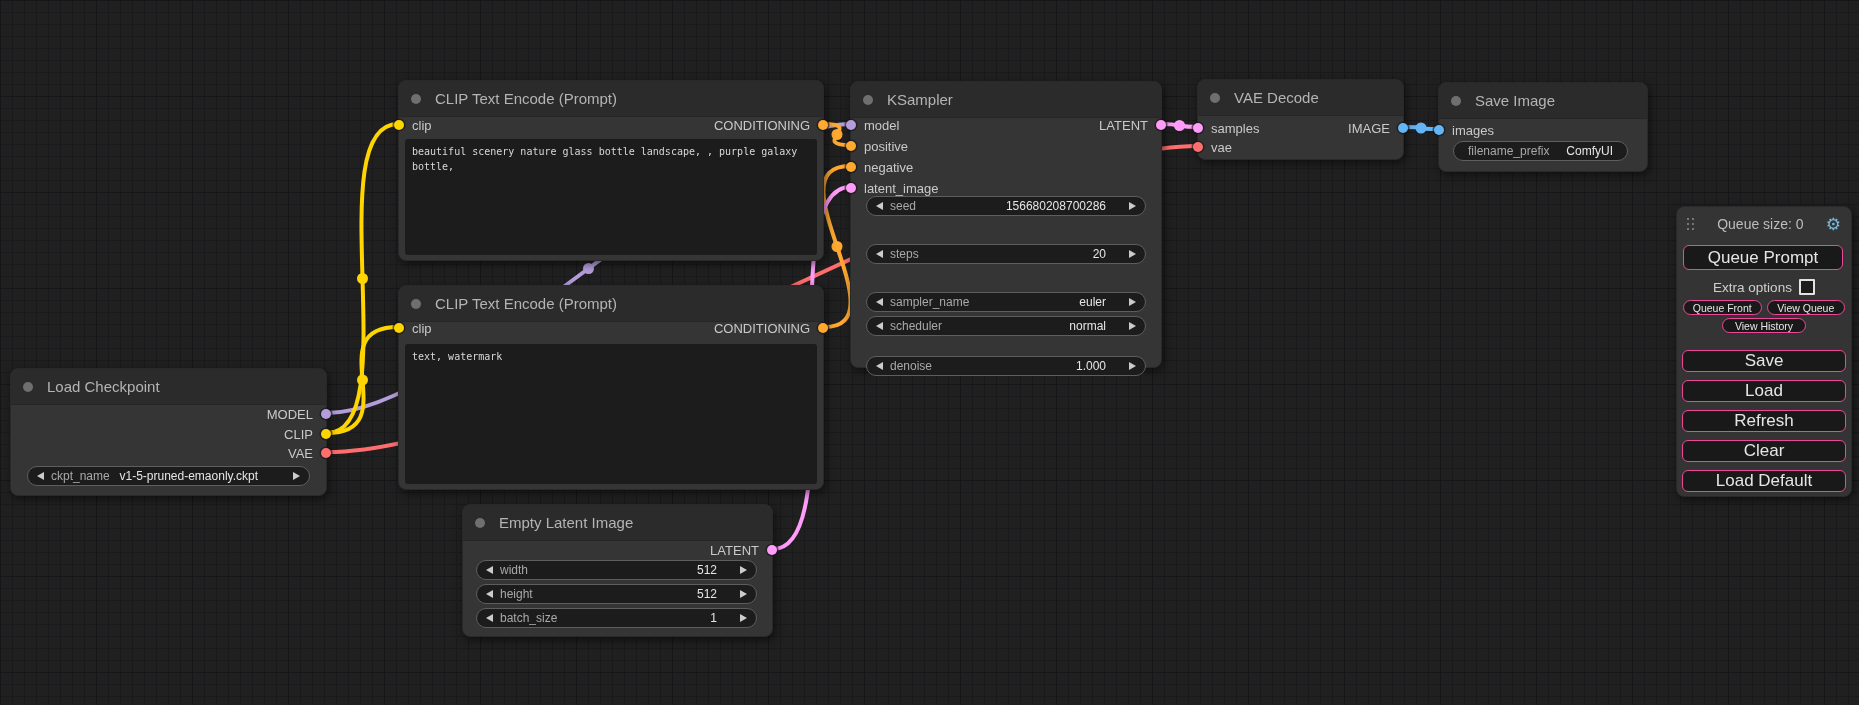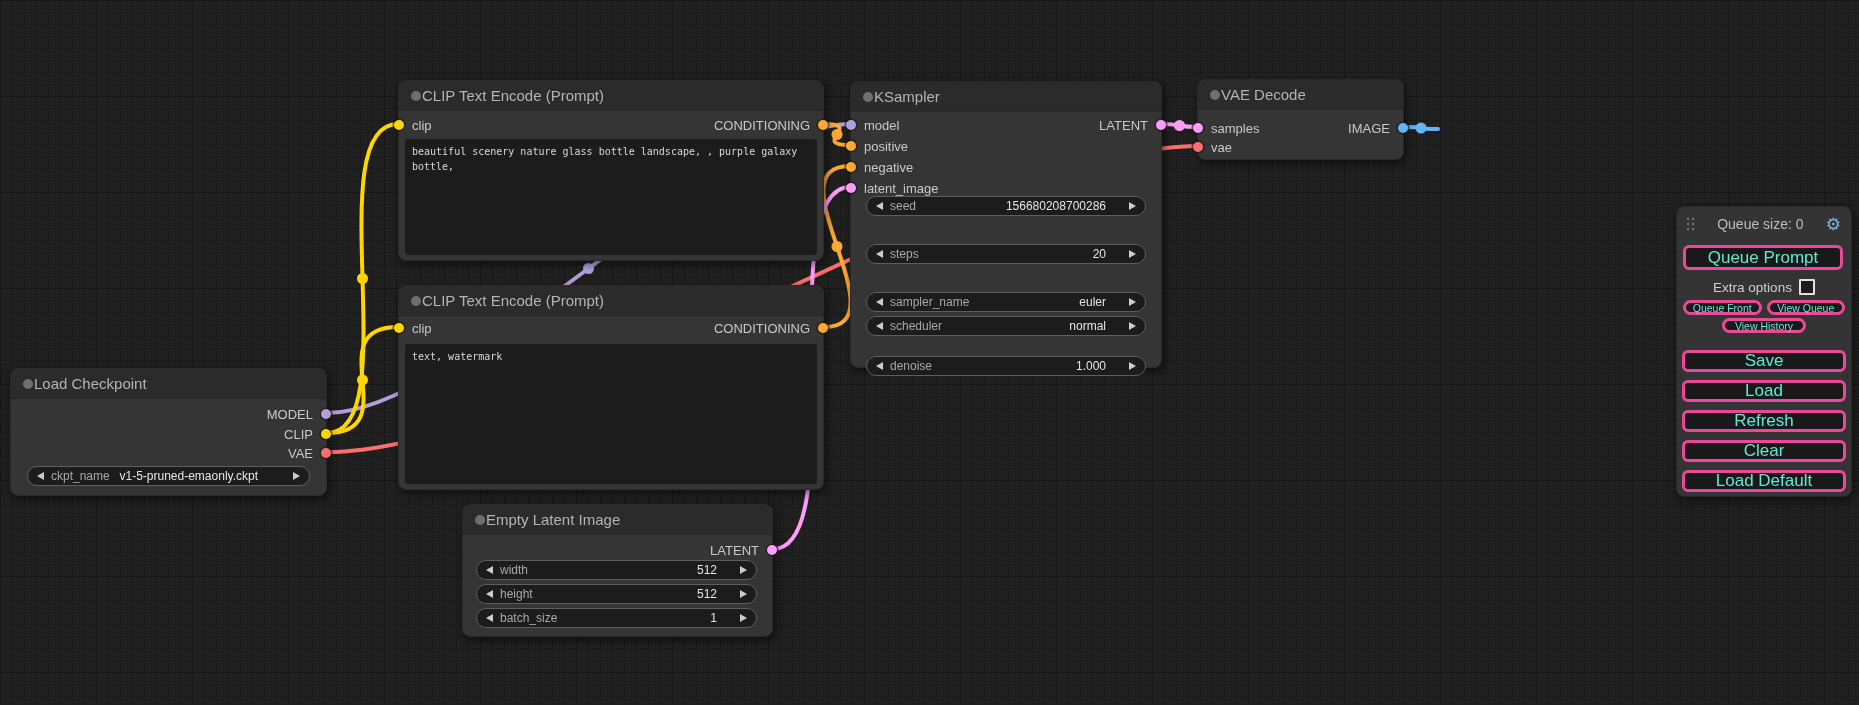--- a/index.html
+++ b/index.html
@@ -13,21 +13,21 @@
       linear-gradient(#1a1a1c 1px,transparent 1px),
       linear-gradient(90deg,#1a1a1c 1px,transparent 1px);
     background-size:96px 96px,96px 96px,12px 12px,12px 12px;
   }
   svg.links{position:absolute;left:0;top:0;z-index:1;}
   .node{
     position:absolute;background:#353535;border-radius:8px;z-index:2;
     box-shadow:2px 3px 10px rgba(0,0,0,.55);border:1px solid #292929;box-sizing:border-box;
   }
   .ntitle{
-    height:30px;display:flex;align-items:center;gap:1px;padding:0 12px;
+    height:36px;display:flex;align-items:center;gap:14px;padding:0 12px;
     background:#2b2b2b;border-radius:7px 7px 0 0;font-size:15px;color:#b4b4b4;
     border-bottom:1px solid #262626;box-sizing:border-box;
   }
   .tdot{width:10px;height:10px;border-radius:50%;background:#6f6f6f;flex:0 0 auto;}
   .port{position:absolute;height:16px;display:flex;align-items:center;gap:8px;font-size:13px;color:#c9c9c9;white-space:nowrap;}
   .port.in{left:-5px;}
   .port.out{right:-5px;flex-direction:row-reverse;}
   .pdot{width:10px;height:10px;border-radius:50%;box-shadow:0 0 0 1.5px rgba(20,20,20,.6);flex:0 0 auto;}
   .widget{
     position:absolute;left:15px;right:15px;height:20px;box-sizing:border-box;
@@ -51,21 +51,21 @@
     background:#343434;border-radius:8px;border:1px solid #292929;
     box-shadow:2px 3px 10px rgba(0,0,0,.55);box-sizing:border-box;
     display:flex;flex-direction:column;align-items:stretch;padding:0 5px;
   }
   .qheader{margin-top:7px;height:20px;display:flex;align-items:center;justify-content:space-between;padding:0 5px;}
   .qsize{font-size:14px;color:#bdbdbd;flex:1;text-align:center;}
   .draggrid{display:grid;grid-template-columns:3px 3px;grid-auto-rows:3px;gap:2px;}
   .draggrid i{width:2px;height:2px;border-radius:50%;background:#8d8d8d;}
   .gear{font-size:17px;line-height:1;}
   .qbtn{
-    background:#191919;border:3px solid #ec4899;border-radius:6px;color:#5eead4;
+    background:#191919;border:1px solid #ec4899;border-radius:6px;color:#e5e5e5;
     display:flex;align-items:center;justify-content:center;box-sizing:border-box;cursor:default;text-align:center;
   }
   .qbtn.big{height:25px;font-size:17px;margin:11px 3px 0 1px;}
   .qbtn.main{height:22px;font-size:17px;margin-top:8px;}
   .qbtn.small{height:15px;font-size:10.5px;border-radius:8px;}
   .extra{margin-top:9px;height:16px;display:flex;align-items:center;justify-content:center;gap:7px;font-size:13.5px;color:#cfcfcf;}
   .checkbox{width:12px;height:12px;border:2px solid #e2e2e2;background:#1c1c1c;border-radius:1px;}
   .smallrow{margin-top:5px;display:flex;gap:5px;padding:0 1px;}
   .smallrow .qbtn{flex:1;}
   .vhrow{margin-top:3px;display:flex;justify-content:center;}
@@ -257,20 +257,34 @@
     <div class="port in" style="top:59px;">
       <span class="pdot" style="background-color: rgb(255, 110, 110);"></span>
       <span>vae</span>
     </div>
     <div class="port out" style="top:40px;">
       <span class="pdot" style="background-color: rgb(100, 181, 246);"></span>
       <span>IMAGE</span>
     </div>
   </div>
 
+  <div class="node" style="left:1438px;top:82px;width:210px;height:90px;">
+    <div class="ntitle">
+      <span class="tdot"></span>
+      <span>Save Image</span>
+    </div>
+    <div class="port in" style="top:39px;">
+      <span class="pdot" style="background-color: rgb(100, 181, 246);"></span>
+      <span>images</span>
+    </div>
+    <div class="widget" style="top:58px;left:14px;right:19px;padding:0 14px;">
+      <span class="wlabel">filename_prefix</span>
+      <span class="wvalue">ComfyUI</span>
+    </div>
+  </div>
 
   <div class="qpanel">
     <div class="qheader">
       <span class="draggrid">
           <i></i>
           <i></i>
           <i></i>
           <i></i>
           <i></i>
           <i></i>

